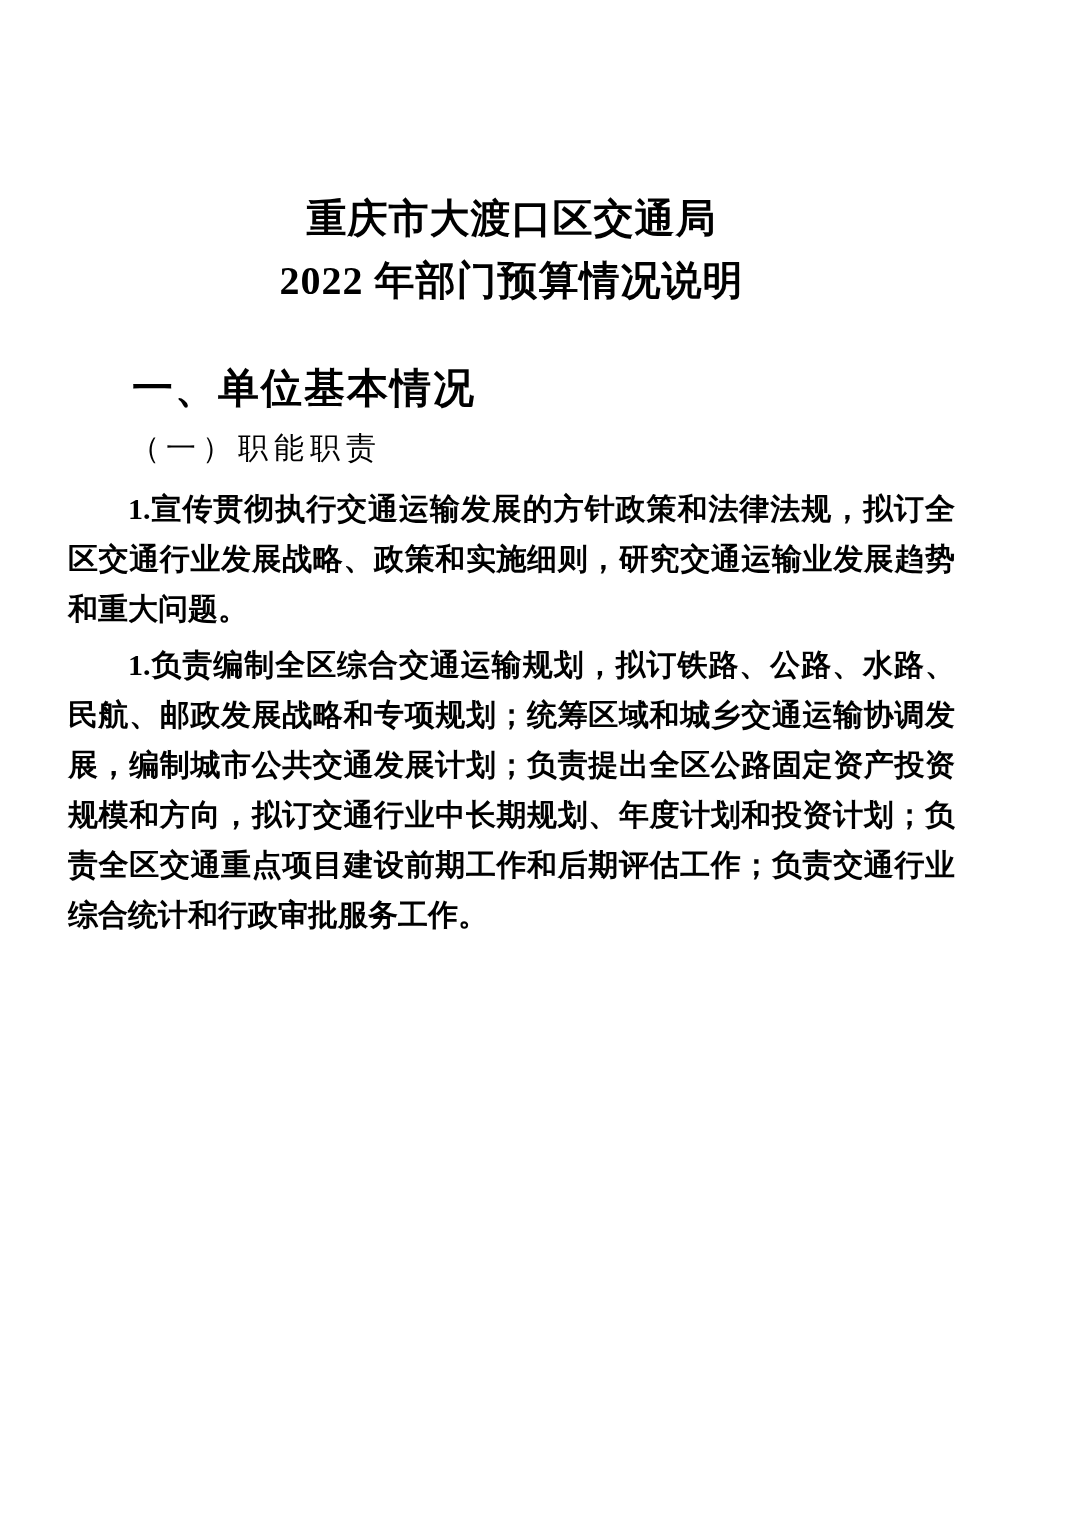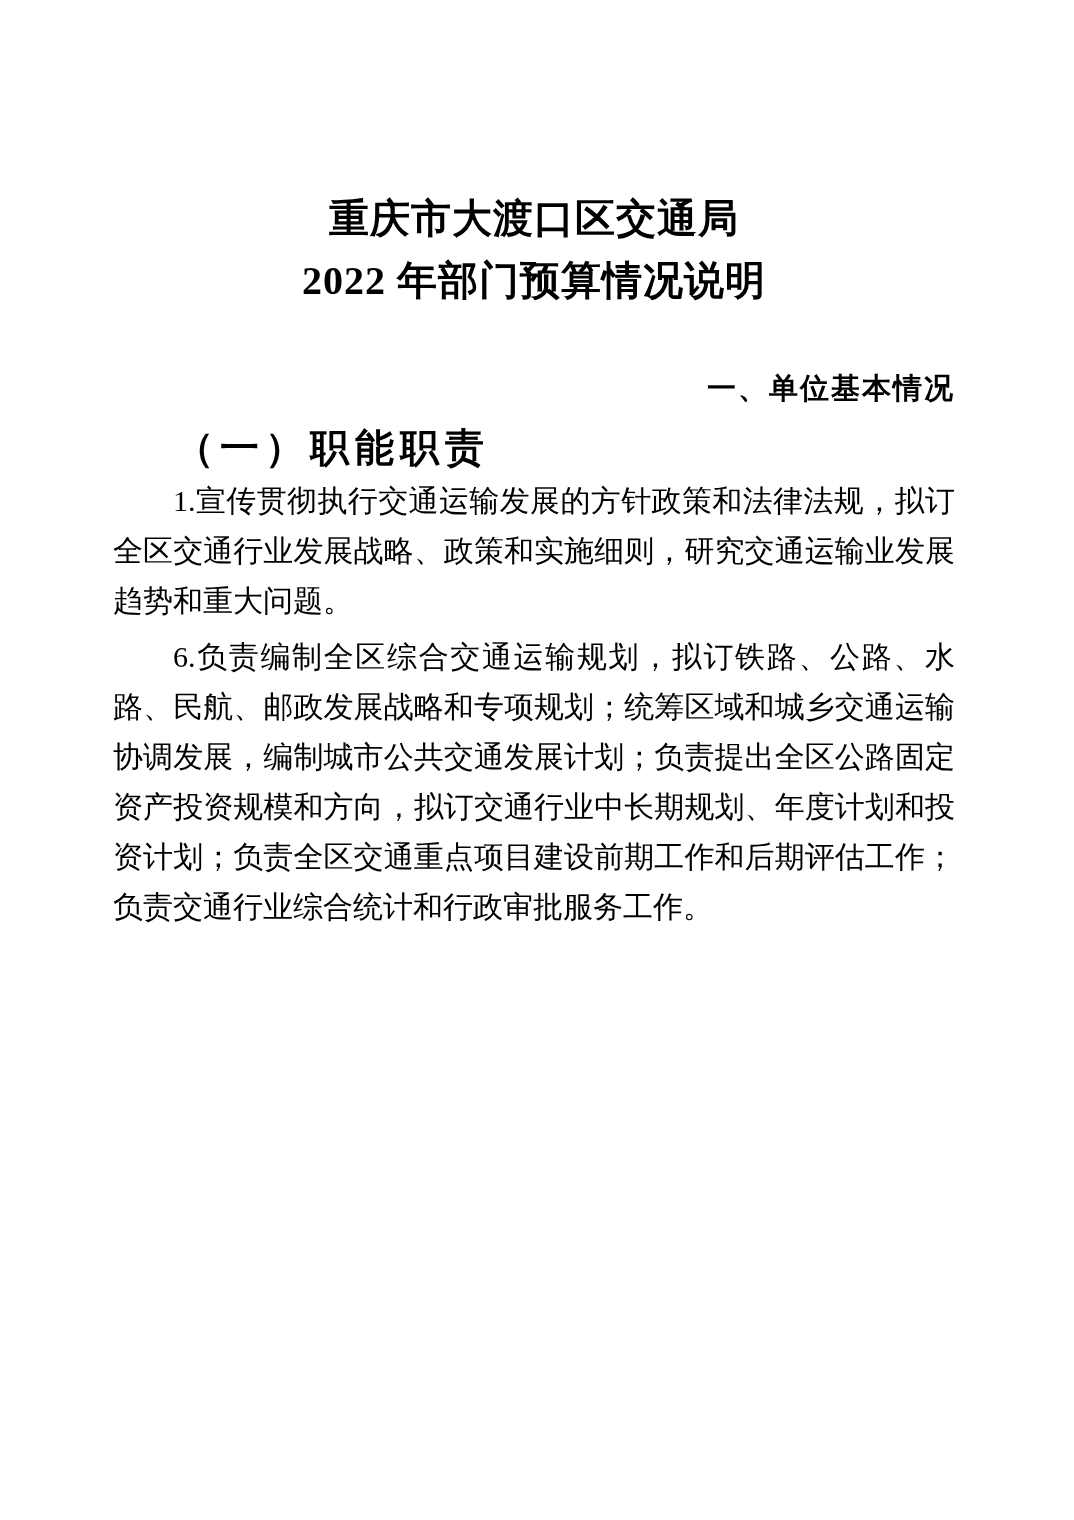--- a/index.html
+++ b/index.html
@@ -11,60 +11,59 @@
     position: relative;
     width: 1074px;
     height: 1520px;
     margin: 0 auto;
     background: #ffffff;
     color: #000000;
     overflow: hidden;
     font-family: "Liberation Serif", "DejaVu Serif", serif;
   }
   .content {
-    padding: 0 119px 0 113px; 
+    padding: 0 119px 0 68px; 
   }
   .doc-title {
     margin: 188px 0 0 0;
     text-align: center;
     font-weight: bold;
     font-size: 40px;
     line-height: 62px;
     font-family: "Liberation Serif", "DejaVu Serif", serif;
   }
   .doc-title .title-line {
     display: block;
     letter-spacing: 1px;
   }
   .section-heading {
     margin: 58px 0 0 0;
     padding-left: 64px;           
     font-family: "Liberation Sans", "DejaVu Sans", sans-serif; 
     font-weight: bold;
-    font-size: 29px;
+    font-size: 41px;
     line-height: 36px;
     letter-spacing: 2px;
-    text-align: right;
   }
   .subsection-heading {
-    margin: 22px 0 8px 0;
+    margin: 22px 0 16px 0;
     padding-left: 62px;           
-    font-size: 39px;
+    font-size: 30px;
     line-height: 40px;
     letter-spacing: 6px;          
-    font-weight: bold;
+    font-weight: normal;
   }
   .body-para {
     margin: 0 0 6px 0;
     font-size: 30px;
     line-height: 50px;
     text-align: justify;
     text-justify: inter-ideograph;
     text-indent: 2em;             
-    font-weight: normal;
+    font-weight: bold;
   }
   .body-para:first-of-type {
     margin-top: 14px;
   }
 </style>
 </head>
 <body>
 
 <div class="page">
   <div class="content">
@@ -73,18 +72,18 @@
       <span class="title-line">重庆市大渡口区交通局</span>
       <span class="title-line">2022 年部门预算情况说明</span>
     </h1>
 
     <h2 class="section-heading">一、单位基本情况</h2>
 
     <p class="subsection-heading">（一）职能职责</p>
 
     <p class="body-para">1.宣传贯彻执行交通运输发展的方针政策和法律法规，拟订全区交通行业发展战略、政策和实施细则，研究交通运输业发展趋势和重大问题。</p>
 
-    <p class="body-para">6.负责编制全区综合交通运输规划，拟订铁路、公路、水路、民航、邮政发展战略和专项规划；统筹区域和城乡交通运输协调发展，编制城市公共交通发展计划；负责提出全区公路固定资产投资规模和方向，拟订交通行业中长期规划、年度计划和投资计划；负责全区交通重点项目建设前期工作和后期评估工作；负责交通行业综合统计和行政审批服务工作。</p>
+    <p class="body-para">1.负责编制全区综合交通运输规划，拟订铁路、公路、水路、民航、邮政发展战略和专项规划；统筹区域和城乡交通运输协调发展，编制城市公共交通发展计划；负责提出全区公路固定资产投资规模和方向，拟订交通行业中长期规划、年度计划和投资计划；负责全区交通重点项目建设前期工作和后期评估工作；负责交通行业综合统计和行政审批服务工作。</p>
 
 
 
   </div>
 </div>
 
 </body></html>

